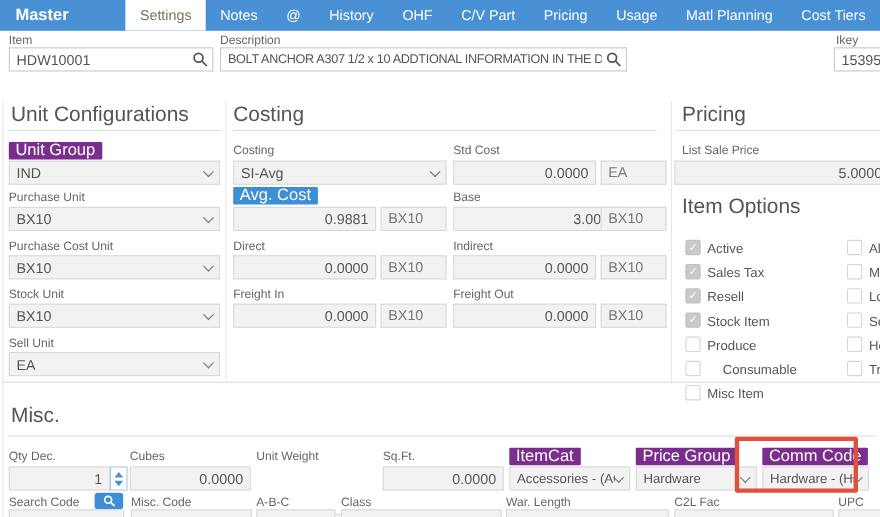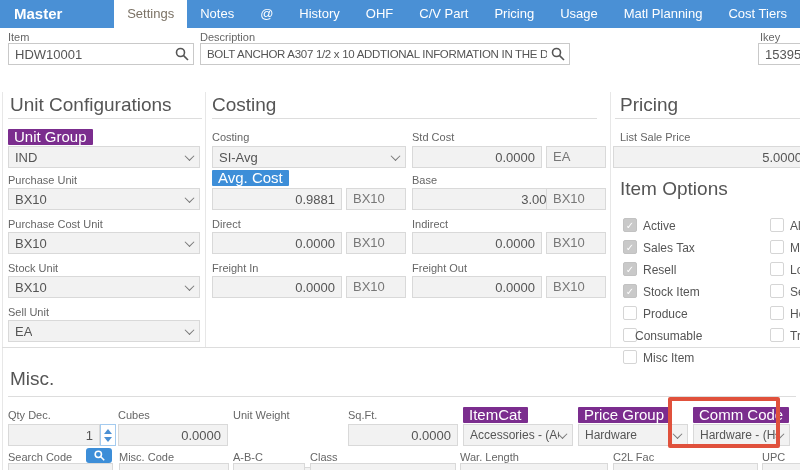--- a/index.html
+++ b/index.html
@@ -188,21 +188,21 @@
   <span class="cblbl" style="left:643px;top:219px">Active</span>
   <span class="cb checked" style="left:623px;top:240px"></span>
   <span class="cblbl" style="left:643px;top:241px">Sales Tax</span>
   <span class="cb checked" style="left:623px;top:262px"></span>
   <span class="cblbl" style="left:643px;top:263px">Resell</span>
   <span class="cb checked" style="left:623px;top:284px"></span>
   <span class="cblbl" style="left:643px;top:285px">Stock Item</span>
   <span class="cb" style="left:623px;top:306px"></span>
   <span class="cblbl" style="left:643px;top:307px">Produce</span>
   <span class="cb" style="left:623px;top:328px"></span>
-  <span class="cblbl" style="left:635px;top:329px">Consumable</span>
+  <span class="cblbl" style="left:657px;top:329px">Consumable</span>
   <span class="cb" style="left:623px;top:350px"></span>
   <span class="cblbl" style="left:643px;top:351px">Misc Item</span>
 
   <span class="cb" style="left:770px;top:218px"></span>
   <span class="cblbl" style="left:790px;top:219px">All</span>
   <span class="cb" style="left:770px;top:240px"></span>
   <span class="cblbl" style="left:790px;top:241px">Ma</span>
   <span class="cb" style="left:770px;top:262px"></span>
   <span class="cblbl" style="left:790px;top:263px">Lo</span>
   <span class="cb" style="left:770px;top:284px"></span>

